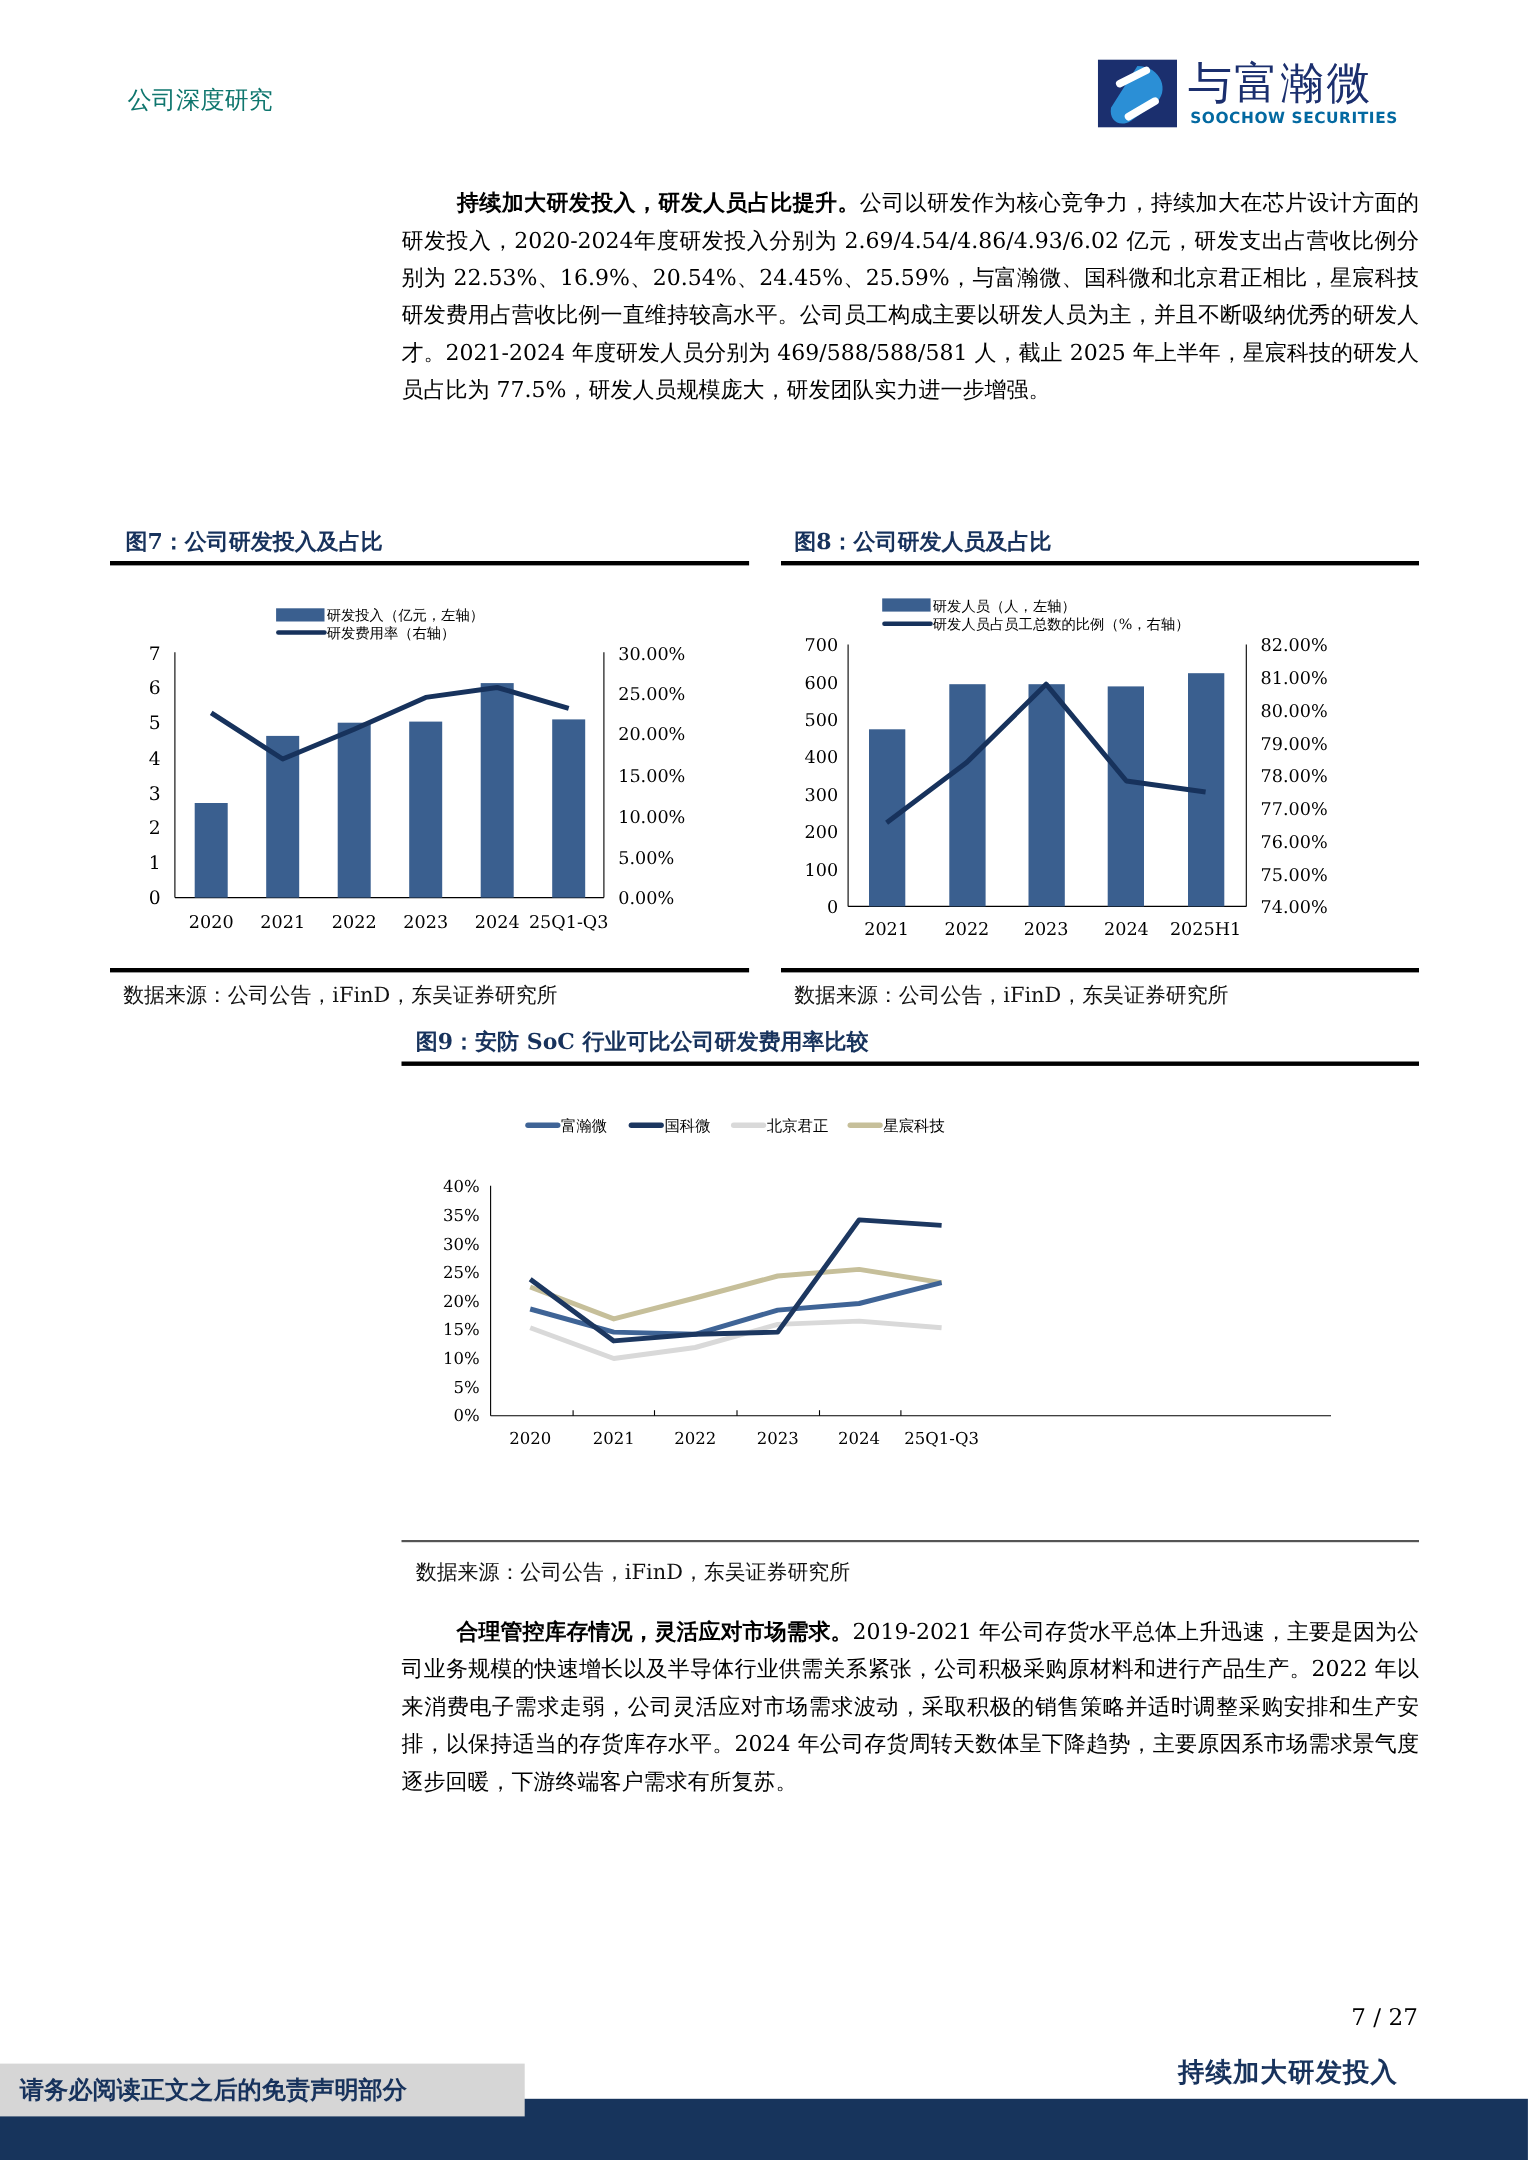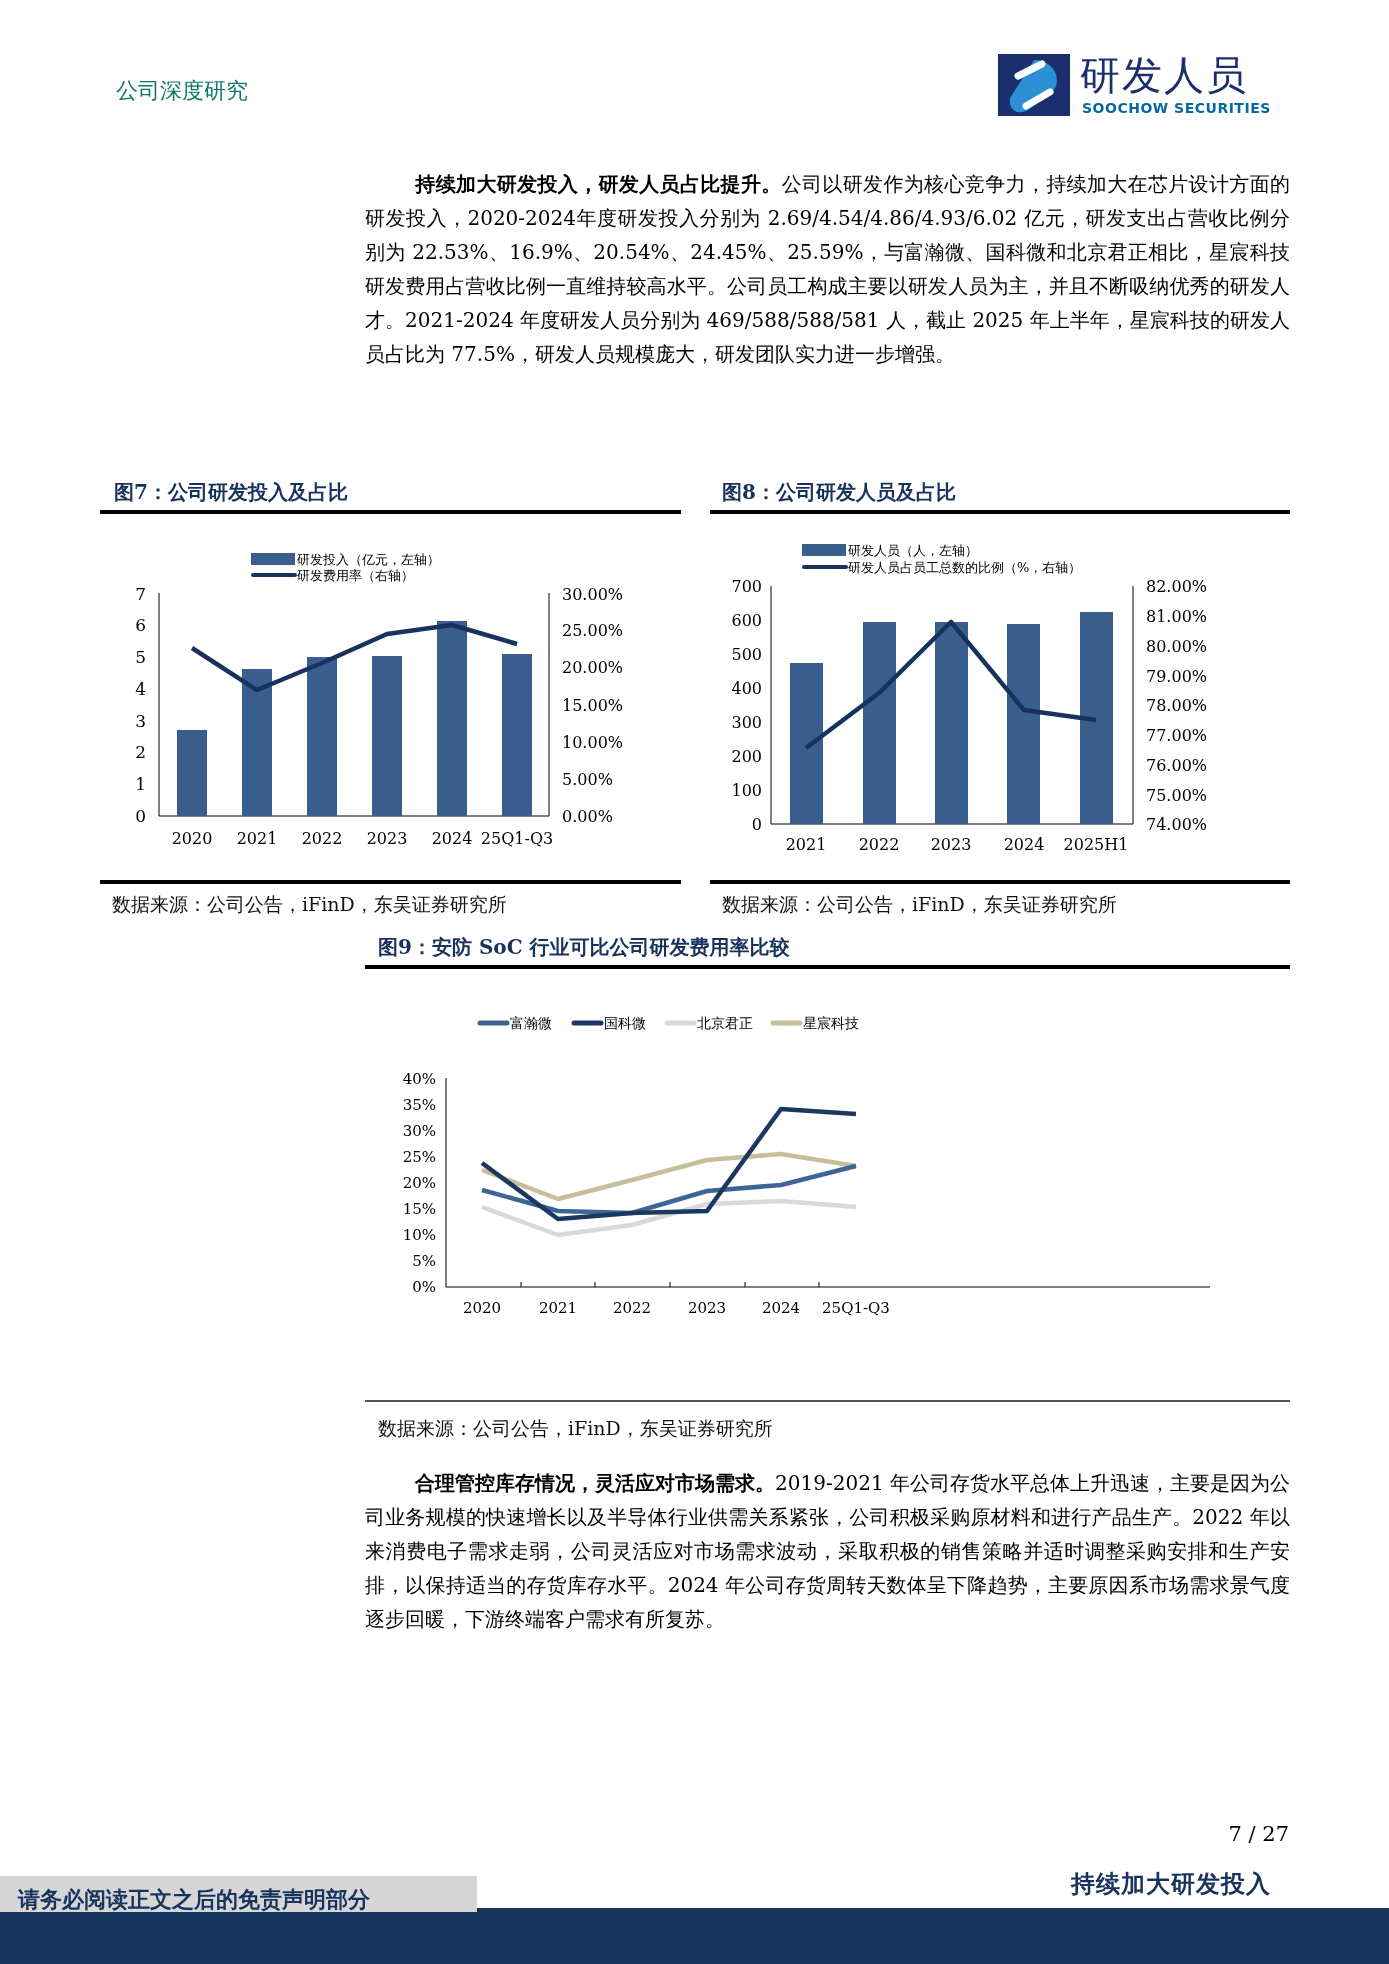--- a/index.html
+++ b/index.html
@@ -11,36 +11,36 @@
   .logo-cn { position: absolute; left: 82px; top: -4px; font-family: "DejaVu Sans", sans-serif; font-size: 40px; color: #1b2f6e; letter-spacing: 2px; }
   .logo-en { position: absolute; left: 84px; top: 48px; font-family: "DejaVu Sans", sans-serif; font-weight: bold; font-size: 14px; color: #0369a1; letter-spacing: 0.5px; }
   .para { left: 365px; width: 925px; font-size: 20px; line-height: 34px; text-align: justify; }
   .para b { font-weight: bold; }
   .para .indent { display: inline-block; width: 50px; }
   .fig-title { font-size: 20px; font-weight: bold; color: #17325c; }
   .rule { height: 4px; background: #000; }
   .source { font-size: 19px; color: #111; }
   .page-num { right: 100px; top: 1822px; font-size: 21px; font-weight: normal; }
   .footer-org { right: 118px; top: 1868px; font-size: 24px; font-weight: bold; color: #17325c; letter-spacing: 1px; }
-  .disclaimer { left: 0; top: 1876px; width: 477px; height: 36px; background: #d6d6d6; z-index: 2; }
+  .disclaimer { left: 0; top: 1876px; width: 477px; height: 48px; background: #d6d6d6; z-index: 2; }
   .disclaimer span { position: absolute; left: 18px; top: 9px; font-size: 22px; font-weight: bold; color: #17325c; }
   .footer-band { left: 0; top: 1908px; width: 1389px; height: 56px; background: #17345c; }
   svg text { font-family: "DejaVu Serif", "Liberation Serif", serif; }
 </style>
 </head>
 <body>
 
 <div class="abs header-label">公司深度研究</div>
 <div class="abs logo">
   <svg width="72" height="62" viewBox="0 0 72 62" style="position:absolute;left:0;top:2px">
     <rect x="0" y="0" width="72" height="62" fill="#1b2f6e"></rect>
     <path d="M36 6 C58 6 66 30 52 40 L30 56 C20 62 10 56 12 44 Z" fill="#2b8fd6"></path>
     <path d="M20 22 L44 10 M28 52 L52 38" stroke="#fff" stroke-width="7" stroke-linecap="round"></path>
   </svg>
-  <div class="logo-cn">研发人员</div>
+  <div class="logo-cn">与富瀚微</div>
   <div class="logo-en">SOOCHOW SECURITIES</div>
 </div>
 
 <div class="abs para" style="top:167px;">
   <span class="indent"></span><b>持续加大研发投入，研发人员占比提升。</b><span>公司以研发作为核心竞争力，持续加大在芯片设计方面的研发投入，2020-2024年度研发投入分别为 2.69/4.54/4.86/4.93/6.02 亿元，研发支出占营收比例分别为 22.53%、16.9%、20.54%、24.45%、25.59%，与富瀚微、国科微和北京君正相比，星宸科技研发费用占营收比例一直维持较高水平。公司员工构成主要以研发人员为主，并且不断吸纳优秀的研发人才。2021-2024 年度研发人员分别为 469/588/588/581 人，截止 2025 年上半年，星宸科技的研发人员占比为 77.5%，研发人员规模庞大，研发团队实力进一步增强。</span>
 </div>
 
 <div class="abs fig-title" style="left:114px;top:479px;">图7：公司研发投入及占比</div>
 <div class="abs rule" style="left:100px;top:510px;width:581px;"></div>
 <div class="abs" style="left:100px;top:530px;width:580px;height:330px;">

